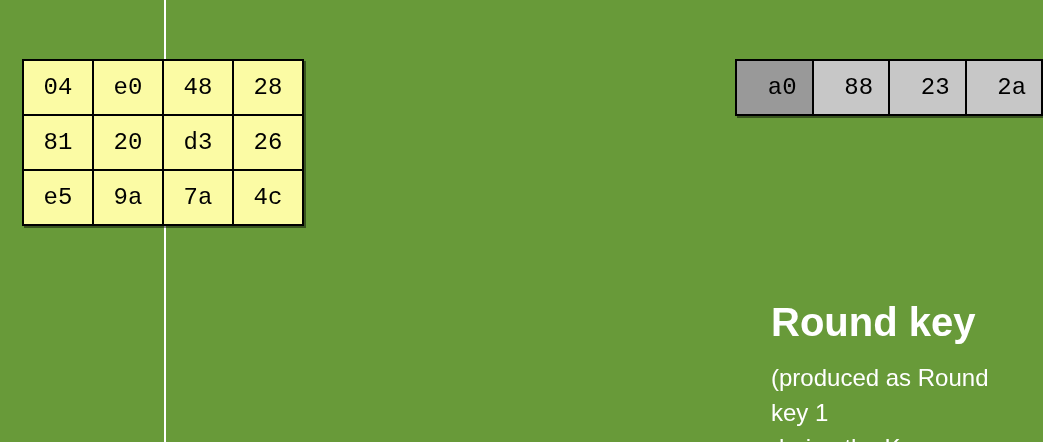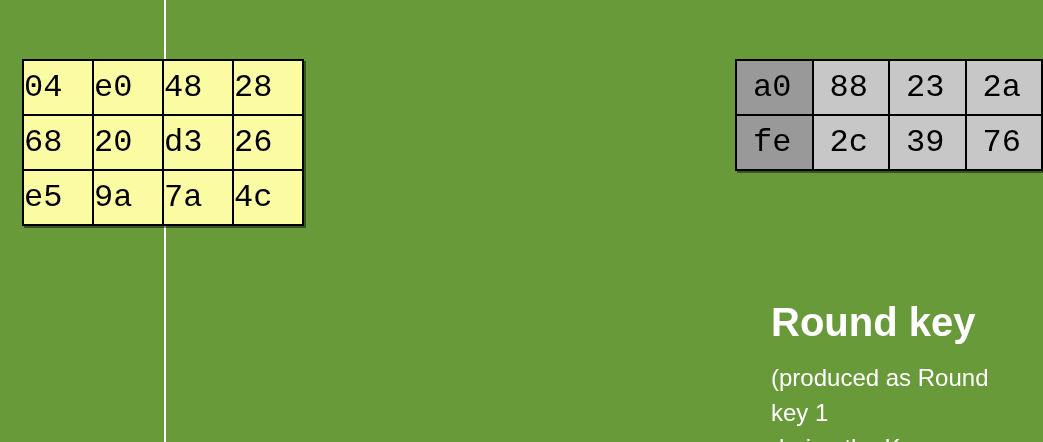--- a/index.html
+++ b/index.html
@@ -27,24 +27,24 @@
     position: absolute;
     border-collapse: collapse;
     table-layout: fixed;
     z-index: 1;
     box-shadow: 2px 2px 0 rgba(0,0,0,0.45);
   }
   table.grid td {
     width: 68px;
     height: 53px;
     border: 2px solid #000000;
-    text-align: left;
+    text-align: center;
     vertical-align: middle;
     font-family: "Liberation Mono", monospace;
-    font-size: 32px;
+    font-size: 24px;
     color: #000000;
     padding: 0;
   }
   table.state-grid {
     left: 22px;
     top: 59px;
   }
   table.state-grid td {
     background: #FBFBA4;
   }
@@ -90,21 +90,21 @@
 
   <table class="grid state-grid">
     <tbody>
         <tr>
       <td>04</td>
       <td>e0</td>
       <td>48</td>
       <td>28</td>
     </tr>
     <tr>
-      <td>68</td>
+      <td>81</td>
       <td>20</td>
       <td>d3</td>
       <td>26</td>
     </tr>
     <tr>
       <td>e5</td>
       <td>9a</td>
       <td>7a</td>
       <td>4c</td>
     </tr>
@@ -112,26 +112,20 @@
     </table>
 
   <table class="grid key-grid">
     <tbody>
         <tr>
       <td class="first-col">a0</td>
       <td>88</td>
       <td>23</td>
       <td>2a</td>
     </tr>
-    <tr>
-      <td class="first-col">fe</td>
-      <td>2c</td>
-      <td>39</td>
-      <td>76</td>
-    </tr>
   </tbody>
     </table>
 
   <div class="round-key-title">Round key</div>
   <div class="round-key-caption">(produced as Round key 1
 during the Key Schedule -
 see slide 19)</div>
 
 </div>
 

